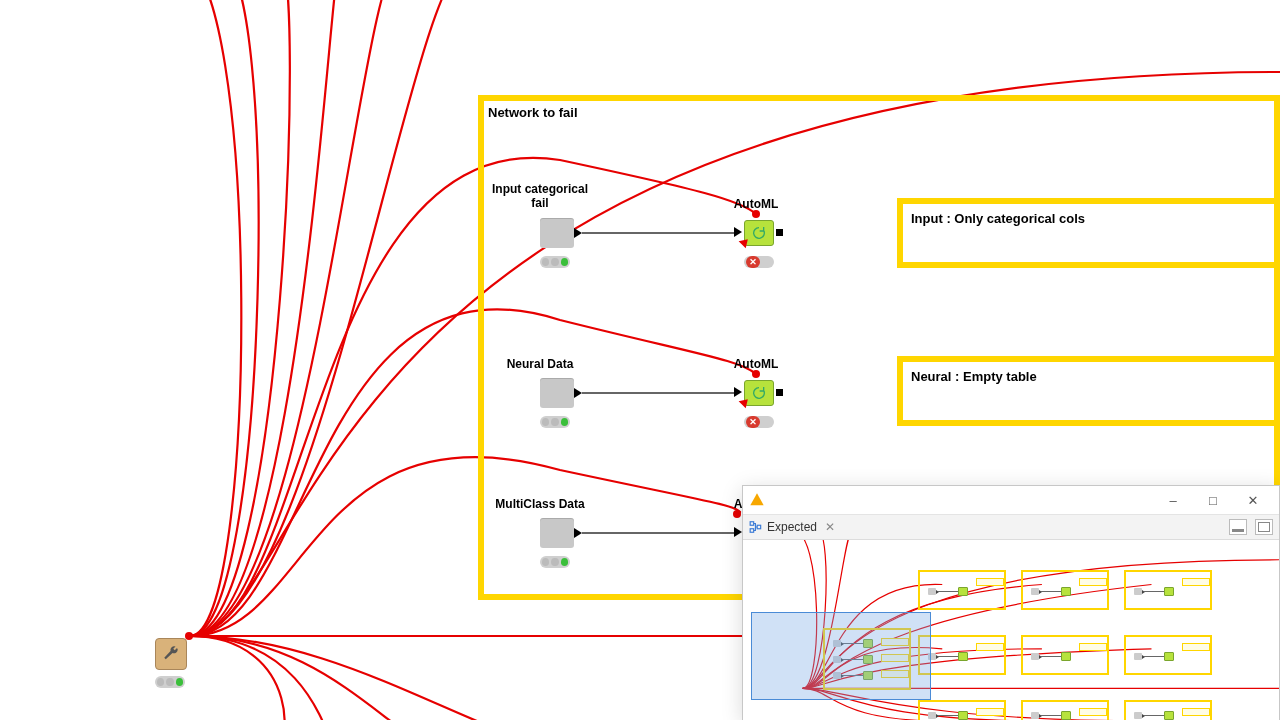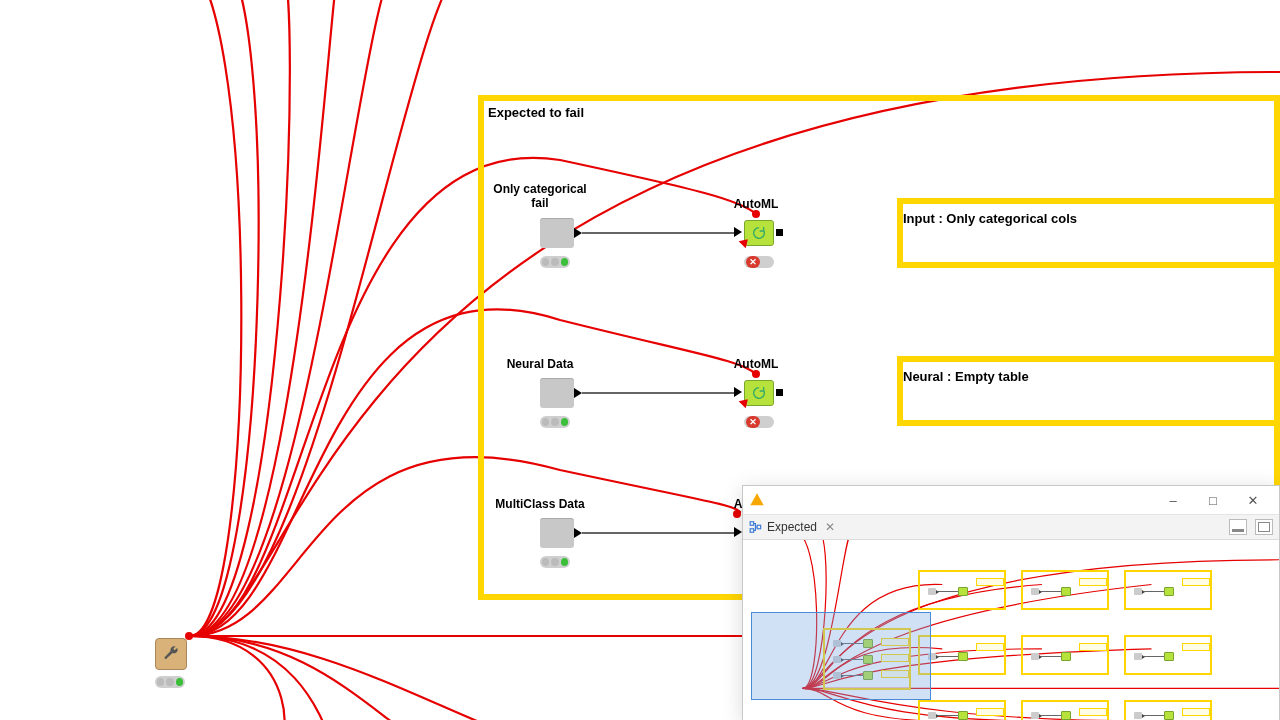--- a/index.html
+++ b/index.html
@@ -37,21 +37,21 @@
     left: 4px;
     font-weight: bold;
     font-size: 13px;
     color: #000;
   }
   .info-box {
     position: absolute;
     border: 6px solid #ffd600;
     box-sizing: border-box;
     background: #ffffff;
-    padding: 6px 0;
+    padding: 6px 8px;
     font-weight: bold;
     font-size: 13px;
     color: #000;
     line-height: 1.35;
   }
   .node-label {
     position: absolute;
     text-align: center;
     font-weight: bold;
     font-size: 12px;
@@ -280,33 +280,33 @@
       <path d="M190 636 L 1280 636"></path>
 
       <path d="M190 636 C 300 636, 300 760, 260 760"></path>
       <path d="M190 636 C 320 636, 330 760, 340 760"></path>
       <path d="M190 636 C 340 636, 400 760, 470 760"></path>
       <path d="M190 636 C 360 636, 500 760, 620 760"></path>
     </g>
   </svg>
 
   <div class="group-frame" style="left:478px; top:95px; width:802px; height:505px;">
-    <div class="title">Expected to fail</div>
+    <div class="title">Network to fail</div>
   </div>
 
   <div class="info-box" style="left:897px; top:198px; width:383px; height:70px;">
     <div>Input : Only categorical cols</div>
   </div>
 
   <div class="info-box" style="left:897px; top:356px; width:383px; height:70px;">
     <div>Neural : Empty table</div>
   </div>
 
   <div class="node-label" style="left:480px; top:182px;">
-    <div>Only categorical</div>
+    <div>Input categorical</div>
     <div>fail</div>
   </div>
   <div class="node-box" style="left:540px; top:218px;"></div>
   <div class="node-port" style="left:574px; top:228px;"></div>
   <div class="status-pill" style="left:540px; top:256px;">
     <div class="dot"></div>
       <div class="dot"></div>
       <div class="dot green"></div>
   </div>
   <div class="conn-line" style="left:582px; top:232px; width:152px;"></div>

